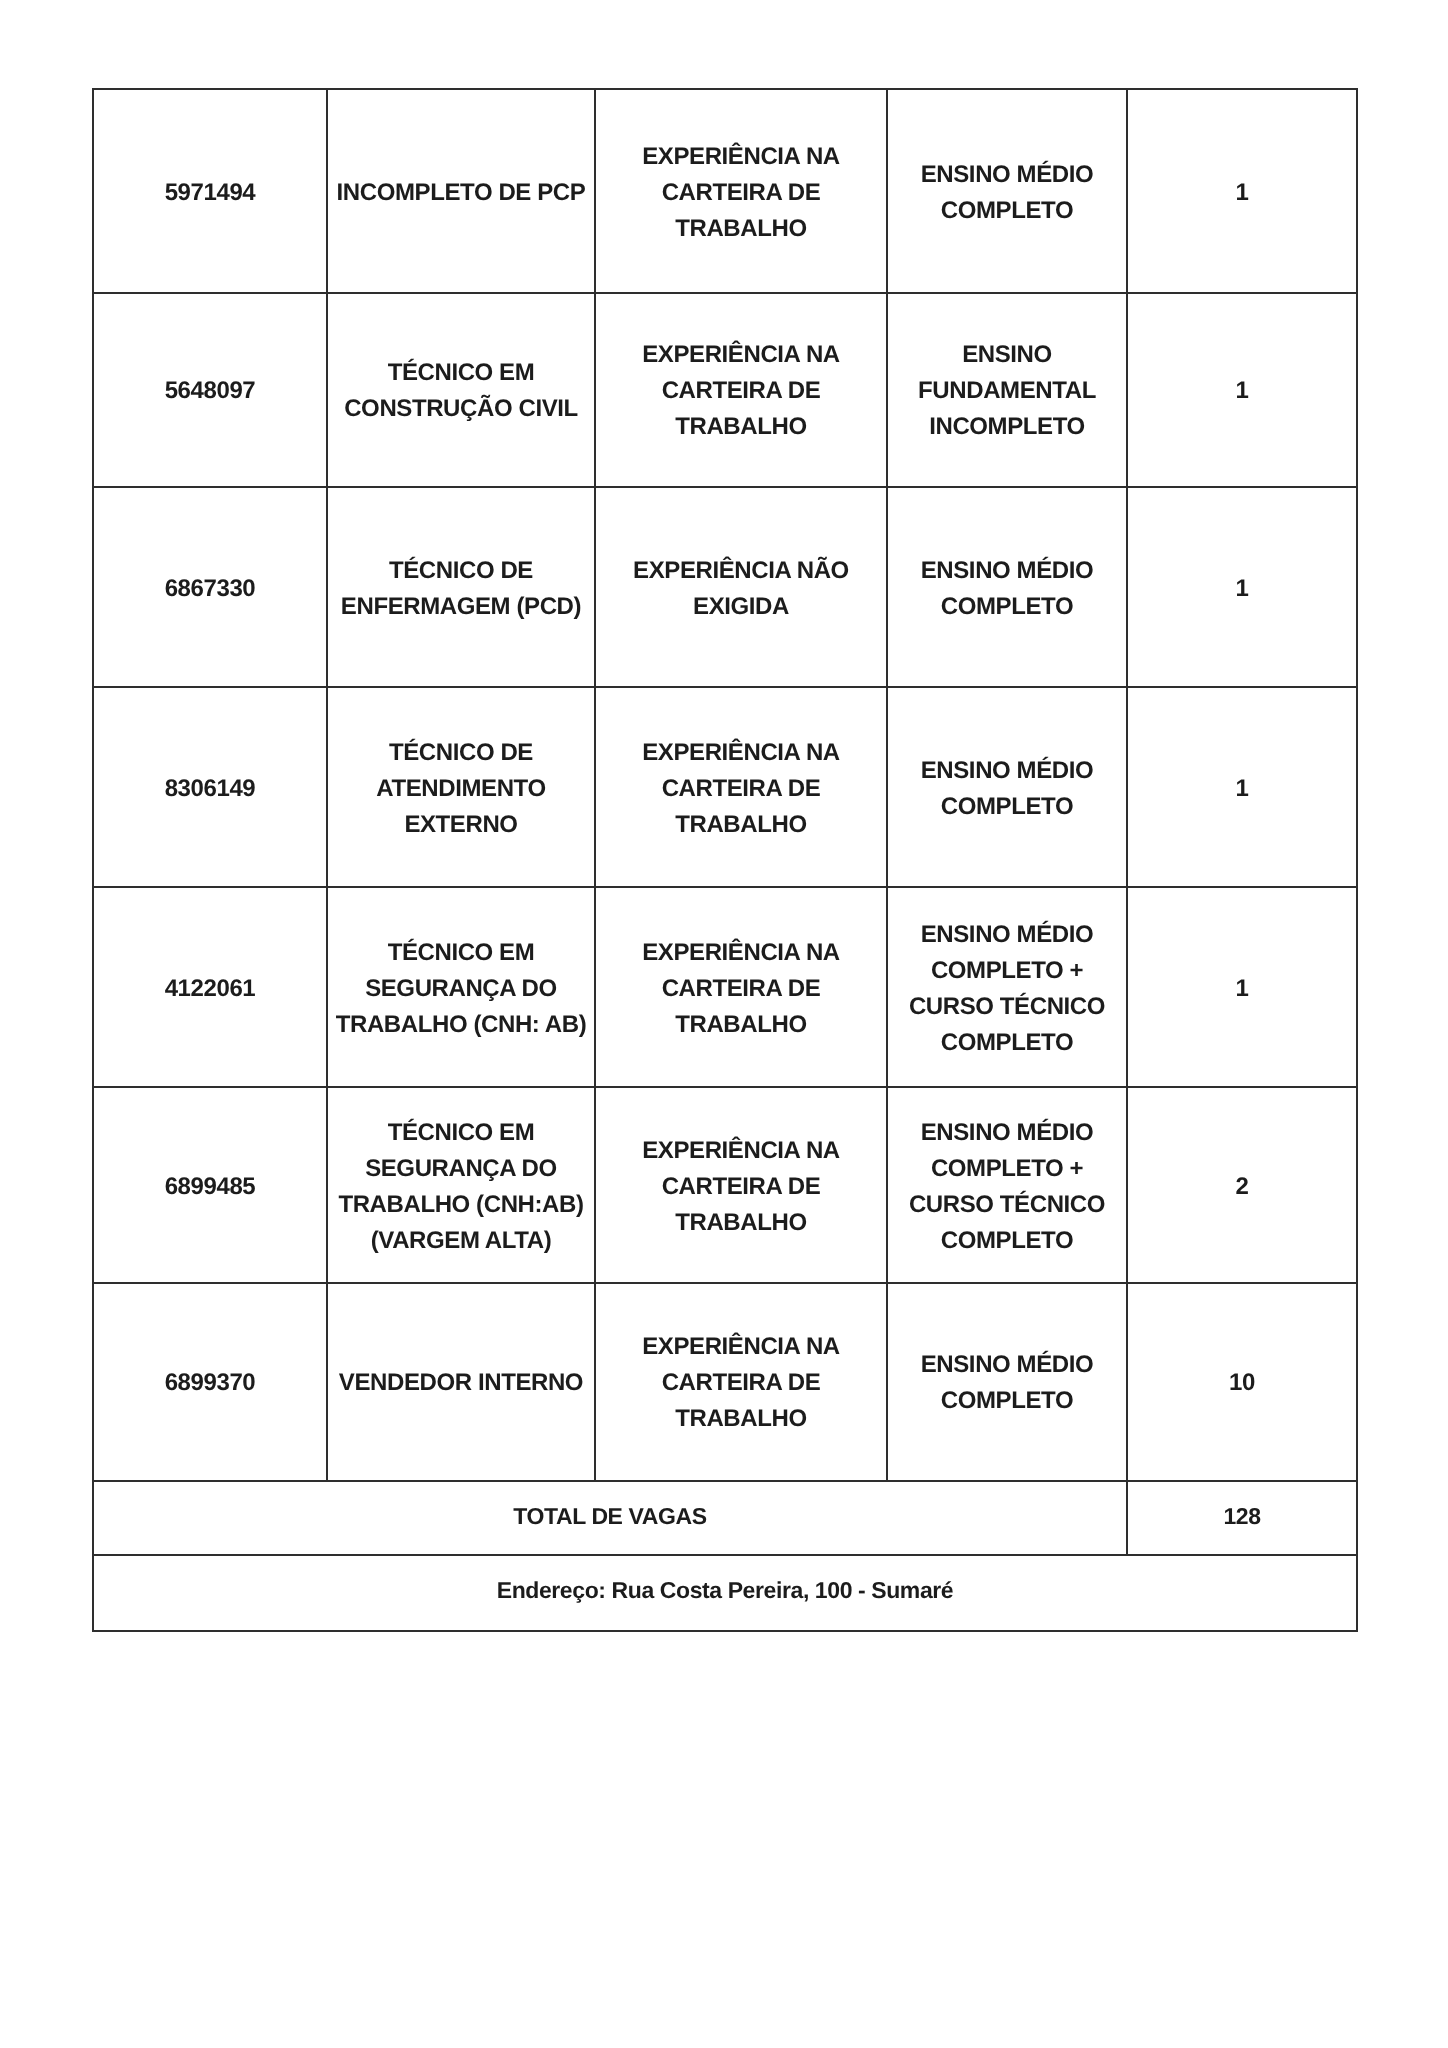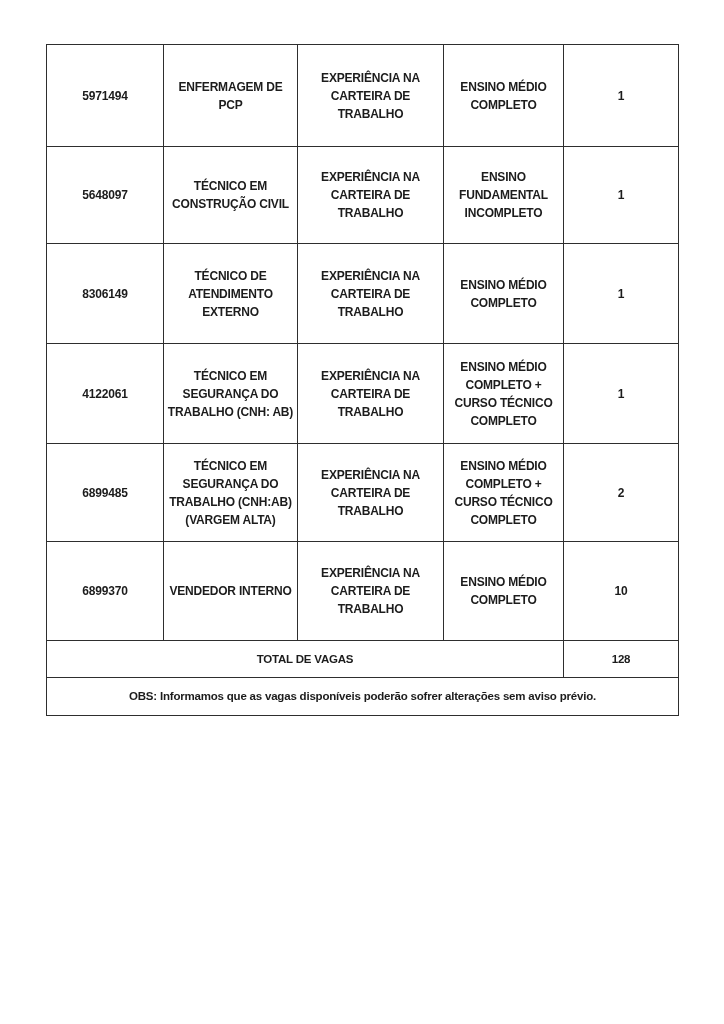--- a/index.html
+++ b/index.html
@@ -60,38 +60,48 @@
     <colgroup>
       <col style="width:117px">
       <col style="width:134px">
       <col style="width:146px">
       <col style="width:120px">
       <col style="width:115px">
     </colgroup>
     <tbody>
       <tr class="r1">
         <td>5971494</td>
-        <td>ENFERMAGEM DE PCP</td>
+        <td>INCOMPLETO DE PCP</td>
         <td>EXPERIÊNCIA NA
 CARTEIRA DE
 TRABALHO</td>
         <td>ENSINO MÉDIO
 COMPLETO</td>
         <td>1</td>
       </tr>
       <tr class="r2">
         <td>5648097</td>
         <td>TÉCNICO EM
 CONSTRUÇÃO CIVIL</td>
         <td>EXPERIÊNCIA NA
 CARTEIRA DE
 TRABALHO</td>
         <td>ENSINO
 FUNDAMENTAL
 INCOMPLETO</td>
+        <td>1</td>
+      </tr>
+      <tr class="r3">
+        <td>6867330</td>
+        <td>TÉCNICO DE
+ENFERMAGEM (PCD)</td>
+        <td>EXPERIÊNCIA NÃO
+EXIGIDA</td>
+        <td>ENSINO MÉDIO
+COMPLETO</td>
         <td>1</td>
       </tr>
       <tr class="r4">
         <td>8306149</td>
         <td>TÉCNICO DE
 ATENDIMENTO
 EXTERNO</td>
         <td>EXPERIÊNCIA NA
 CARTEIRA DE
 TRABALHO</td>
@@ -136,17 +146,17 @@
 TRABALHO</td>
         <td>ENSINO MÉDIO
 COMPLETO</td>
         <td>10</td>
       </tr>
       <tr class="foot">
         <td colspan="4">TOTAL DE VAGAS</td>
         <td>128</td>
       </tr>
       <tr class="foot">
-        <td colspan="5">OBS: Informamos que as vagas disponíveis poderão sofrer alterações sem aviso prévio.</td>
+        <td colspan="5">Endereço: Rua Costa Pereira, 100 - Sumaré</td>
       </tr>
     </tbody>
   </table>
 </div>
 
 </body></html>

